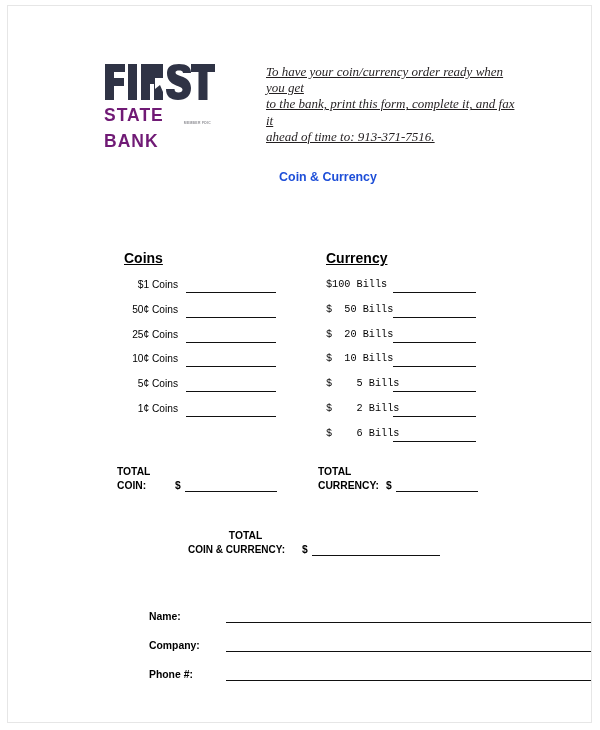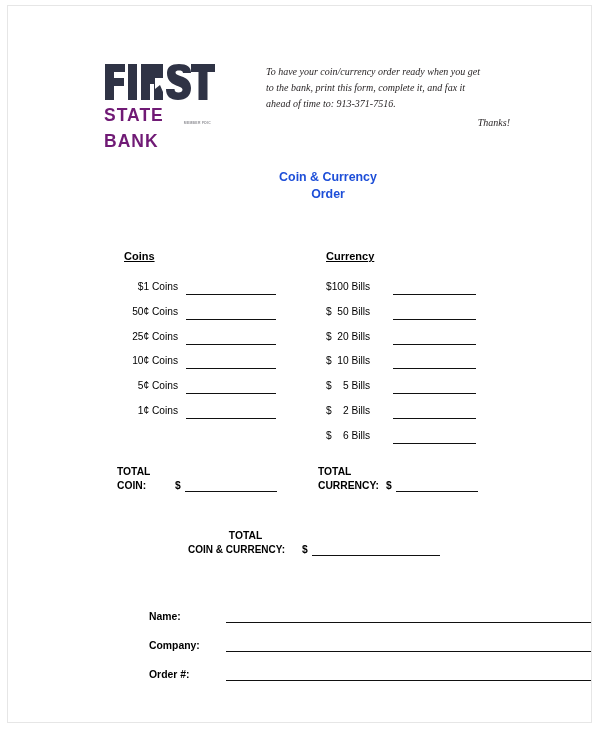--- a/index.html
+++ b/index.html
@@ -76,23 +76,24 @@
     font-weight: bold;
   }
 
   .instructions {
     position: absolute;
     left: 258px;
     top: 58px;
     width: 258px;
     font-family: "Liberation Serif", serif;
     font-style: italic;
-    font-size: 10px;
+    font-size: 13px;
     line-height: 16.2px;
     color: #231f20;
+    text-decoration: underline;
   }
   .thanks {
     text-align: right;
     padding-right: 14px;
     padding-top: 2px;
   }
 
   
   .form-title {
     position: absolute;
@@ -109,42 +110,42 @@
   
   .col {
     position: absolute;
     top: 244px;
   }
   .col-coins  { left: 108px; width: 170px; }
   .col-curr   { left: 310px; width: 170px; }
 
   .col-head {
     font-weight: bold;
-    font-size: 11px;
+    font-size: 14px;
     text-decoration: underline;
-    margin-bottom: 19px;
+    margin-bottom: 13px;
   }
   .col-coins .col-head { padding-left: 8px; }
   .col-curr  .col-head { padding-left: 8px; }
 
   .row {
     position: relative;
     height: 24.8px;
   }
   .row .lbl {
     position: absolute;
     left: 0;
     top: 0;
     width: 62px;
     text-align: right;
     font-size: 10.2px;
     white-space: pre;
     line-height: 12px;
   }
-  .col-curr .row .lbl { width: 62px; text-align: left; left: 8px; }
+  .col-curr .row .lbl { width: 62px; text-align: left; left: 8px; font-family: Liberation Mono, monospace; }
   .row .blank {
     position: absolute;
     left: 70px;
     top: 13px;
     width: 90px;
     border-bottom: 1.4px solid #111;
   }
   .col-curr .row .blank { left: 75px; width: 83px; }
 
   
@@ -261,27 +262,25 @@
         <path d="M88,4 L112,4 L112,12 L104.5,12 L104.5,40 L95.5,40 L95.5,12 L88,12 Z" fill="#2f3345"></path>
       </svg>
       <div class="logo-state">STATE BANK</div>
       <div class="logo-fdic">MEMBER FDIC</div>
     </div>
 
     <div class="instructions">
       <div>To have your coin/currency order ready when you get</div>
       <div>to the bank, print this form, complete it, and fax it</div>
       <div>ahead of time to:  913-371-7516.</div>
-      <div class="thanks">Thanks!</div>
     </div>
   </div>
 
   <div class="form-title">
     <div>Coin &amp; Currency</div>
-    <div>Order</div>
   </div>
 
   <div class="col col-coins">
     <div class="col-head">Coins</div>
 
     <div class="row">
       <span class="lbl">$1 Coins</span>
       <span class="blank"></span>
     </div>
     <div class="row">
@@ -369,18 +368,18 @@
   <div class="fields">
     <div class="field-row">
       <span class="f-lbl">Name:</span>
       <span class="f-rule"></span>
     </div>
     <div class="field-row">
       <span class="f-lbl">Company:</span>
       <span class="f-rule"></span>
     </div>
     <div class="field-row">
-      <span class="f-lbl">Order #:</span>
+      <span class="f-lbl">Phone #:</span>
       <span class="f-rule"></span>
     </div>
   </div>
 
 </div>
 
 </body></html>

